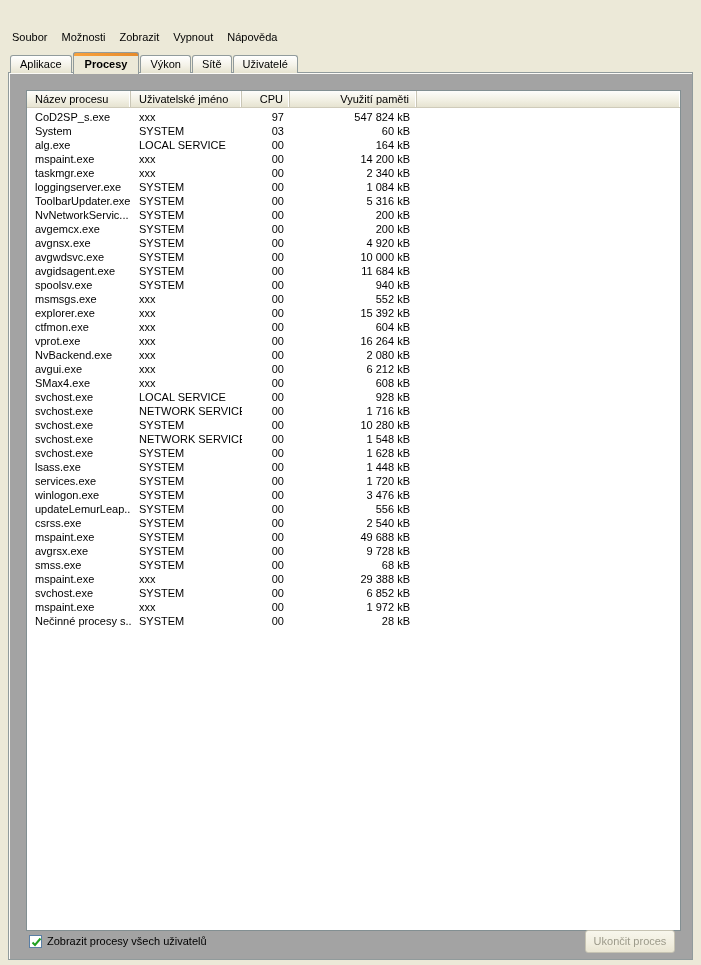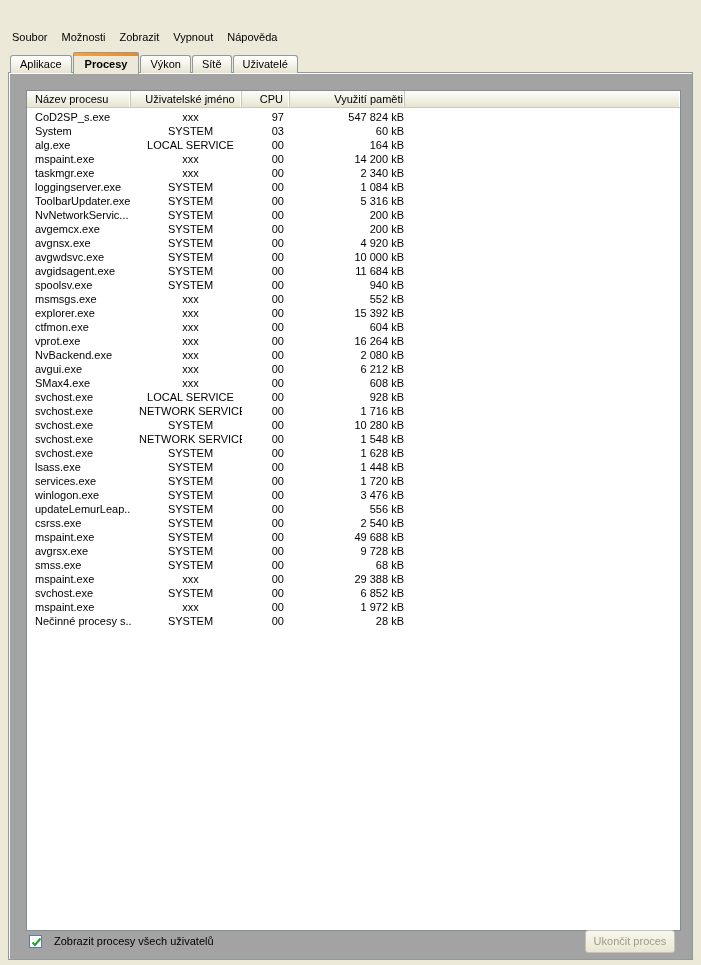--- a/index.html
+++ b/index.html
@@ -71,33 +71,33 @@
     position:absolute; left:17px; top:17px; width:655px; height:841px;
     background:#fff; border:1px solid #828F92; overflow:hidden;
   }
   .lv-header { display:flex; height:17px;
     background:linear-gradient(180deg,#FDFDFB 0%,#F1EFE2 60%,#E6E3D1 100%);
     border-bottom:1px solid #CFCBBA; }
   .hcell { flex:none; font-size:11px; line-height:16px; color:#000;
            border-right:1px solid #C9C6B6; box-shadow:-1px 0 0 #fff inset; cursor:pointer; }
   .hcell.filler { flex:1; border-right:none; cursor:default; }
   .c0 { width:104px; text-align:left;  padding-left:8px; }
-  .c1 { width:111px; text-align:center;  padding-left:8px; }
+  .c1 { width:111px; text-align:left;  padding-left:8px; }
   .c2 { width:48px;  text-align:right; padding-right:6px; }
-  .c3 { width:115px; text-align:right; padding-right:1px; }
+  .c3 { width:127px; text-align:right; padding-right:7px; }
 
   .lv-body { padding-top:2px; }
   .row { display:flex; height:14px; }
   .cell { flex:none; font-size:11px; line-height:14px; color:#000;
           white-space:nowrap; overflow:hidden; }
 
   
   .footer { position:absolute; left:20px; right:17px; bottom:6px; height:24px;
             display:flex; align-items:center; justify-content:space-between; }
-  .chk-wrap { display:flex; align-items:center; gap:12px; cursor:pointer; }
+  .chk-wrap { display:flex; align-items:center; gap:5px; cursor:pointer; }
   .checkbox { width:13px; height:13px; background:#fff; border:1px solid #5A7EA4;
               position:relative; flex:none; }
   .checkbox svg { position:absolute; left:1px; top:1px; }
   .chk-label { font-size:11px; color:#000; }
   .end-btn {
     width:90px; height:23px; border:1px solid #C6C3B3; border-radius:3px;
     background:linear-gradient(180deg,#F7F6EC 0%,#F1EEDF 60%,#E9E5D2 100%);
     color:#9C9A8A; font-size:11px; font-family:"Liberation Sans", sans-serif;
   }
 </style>

